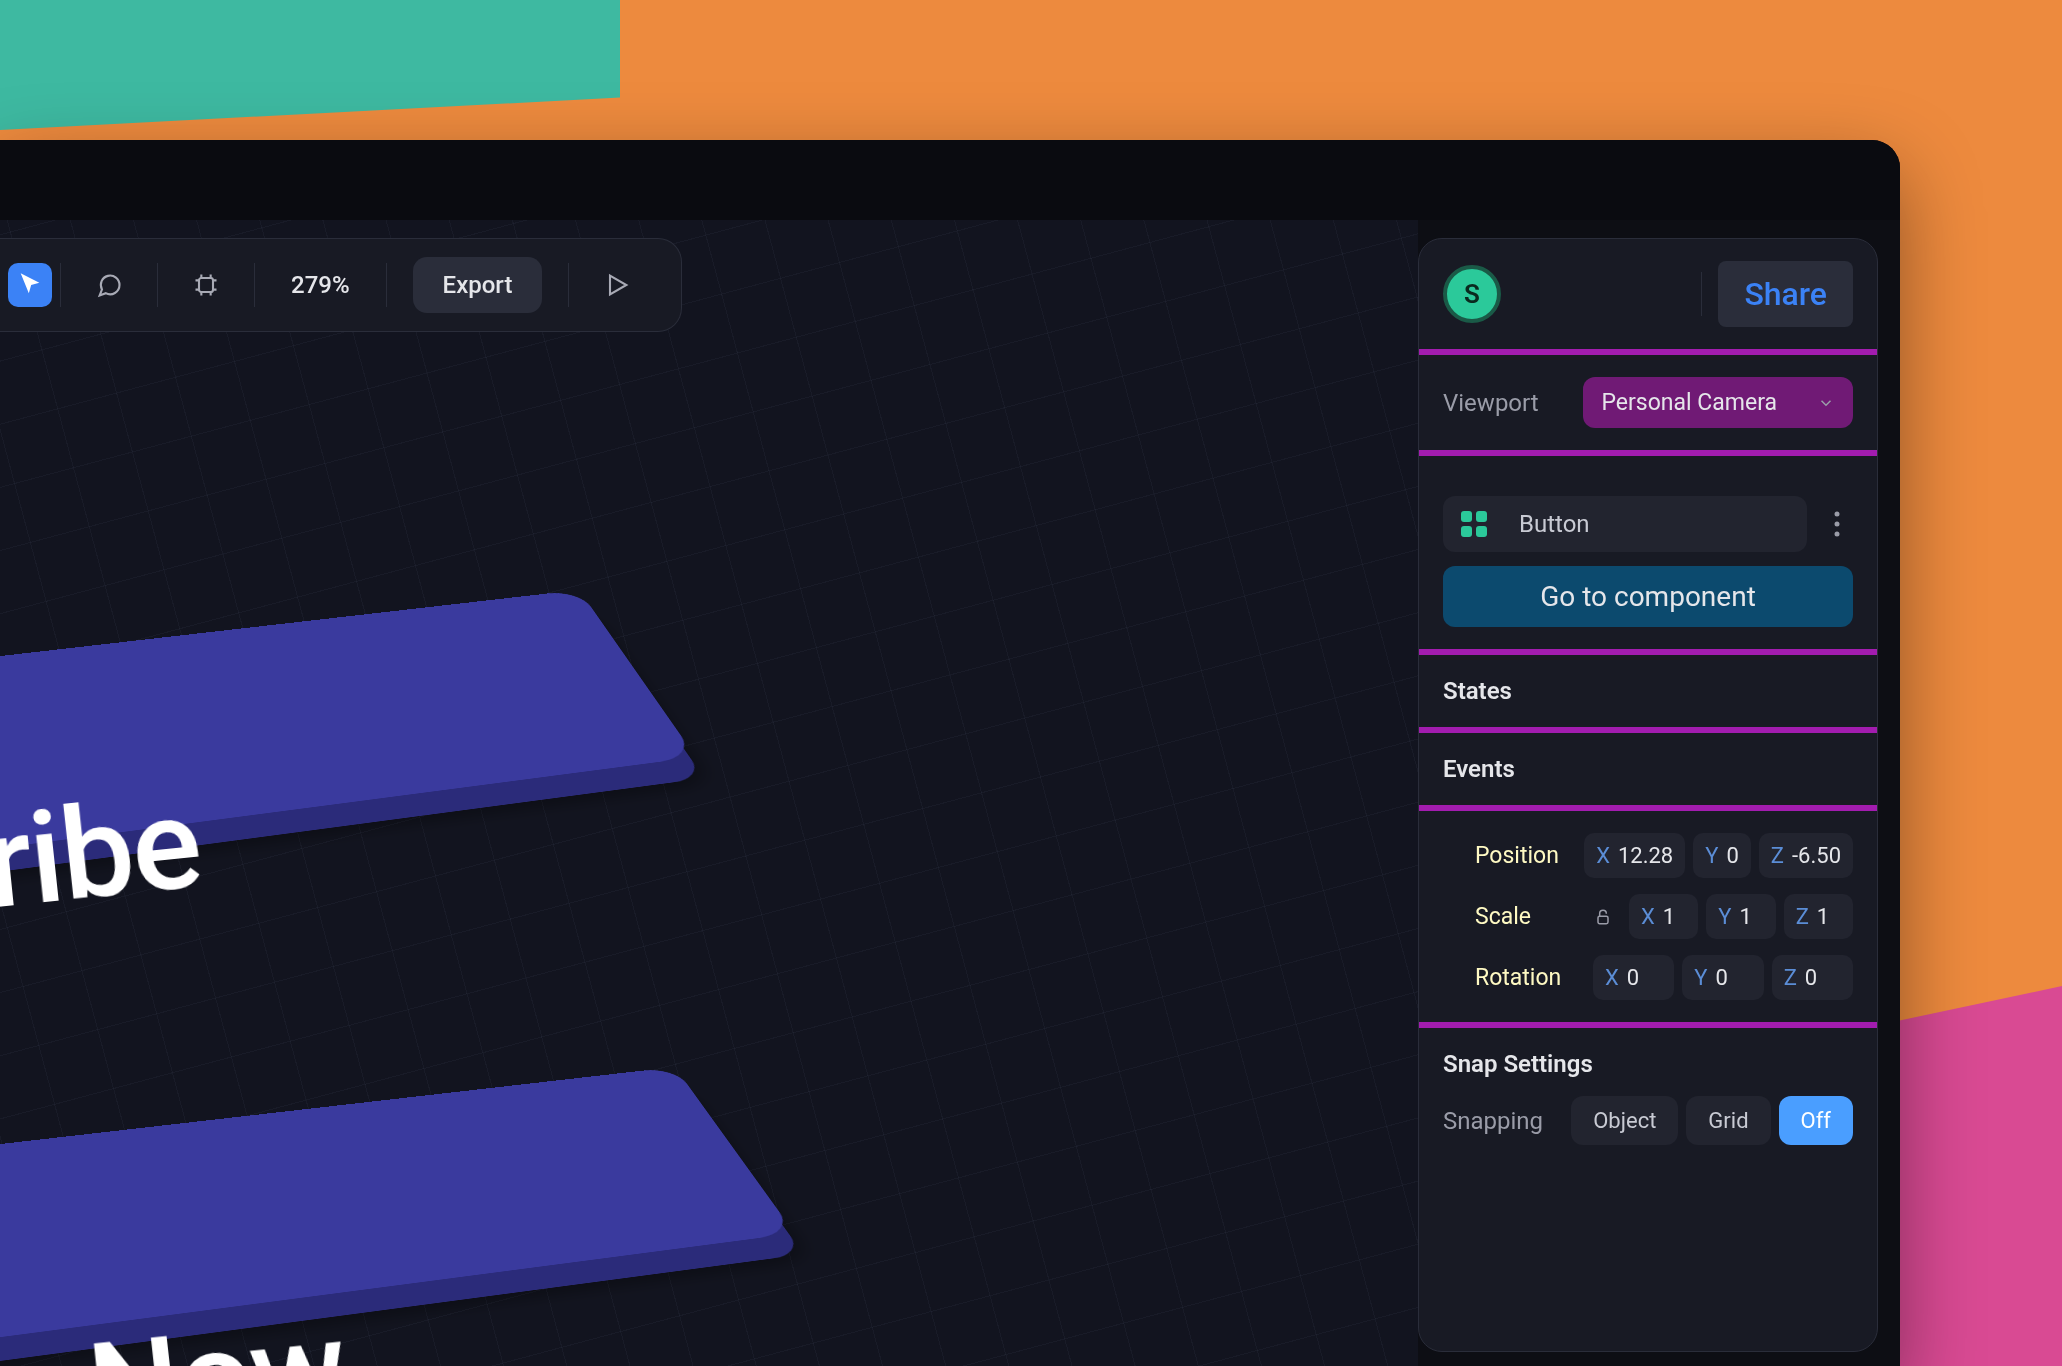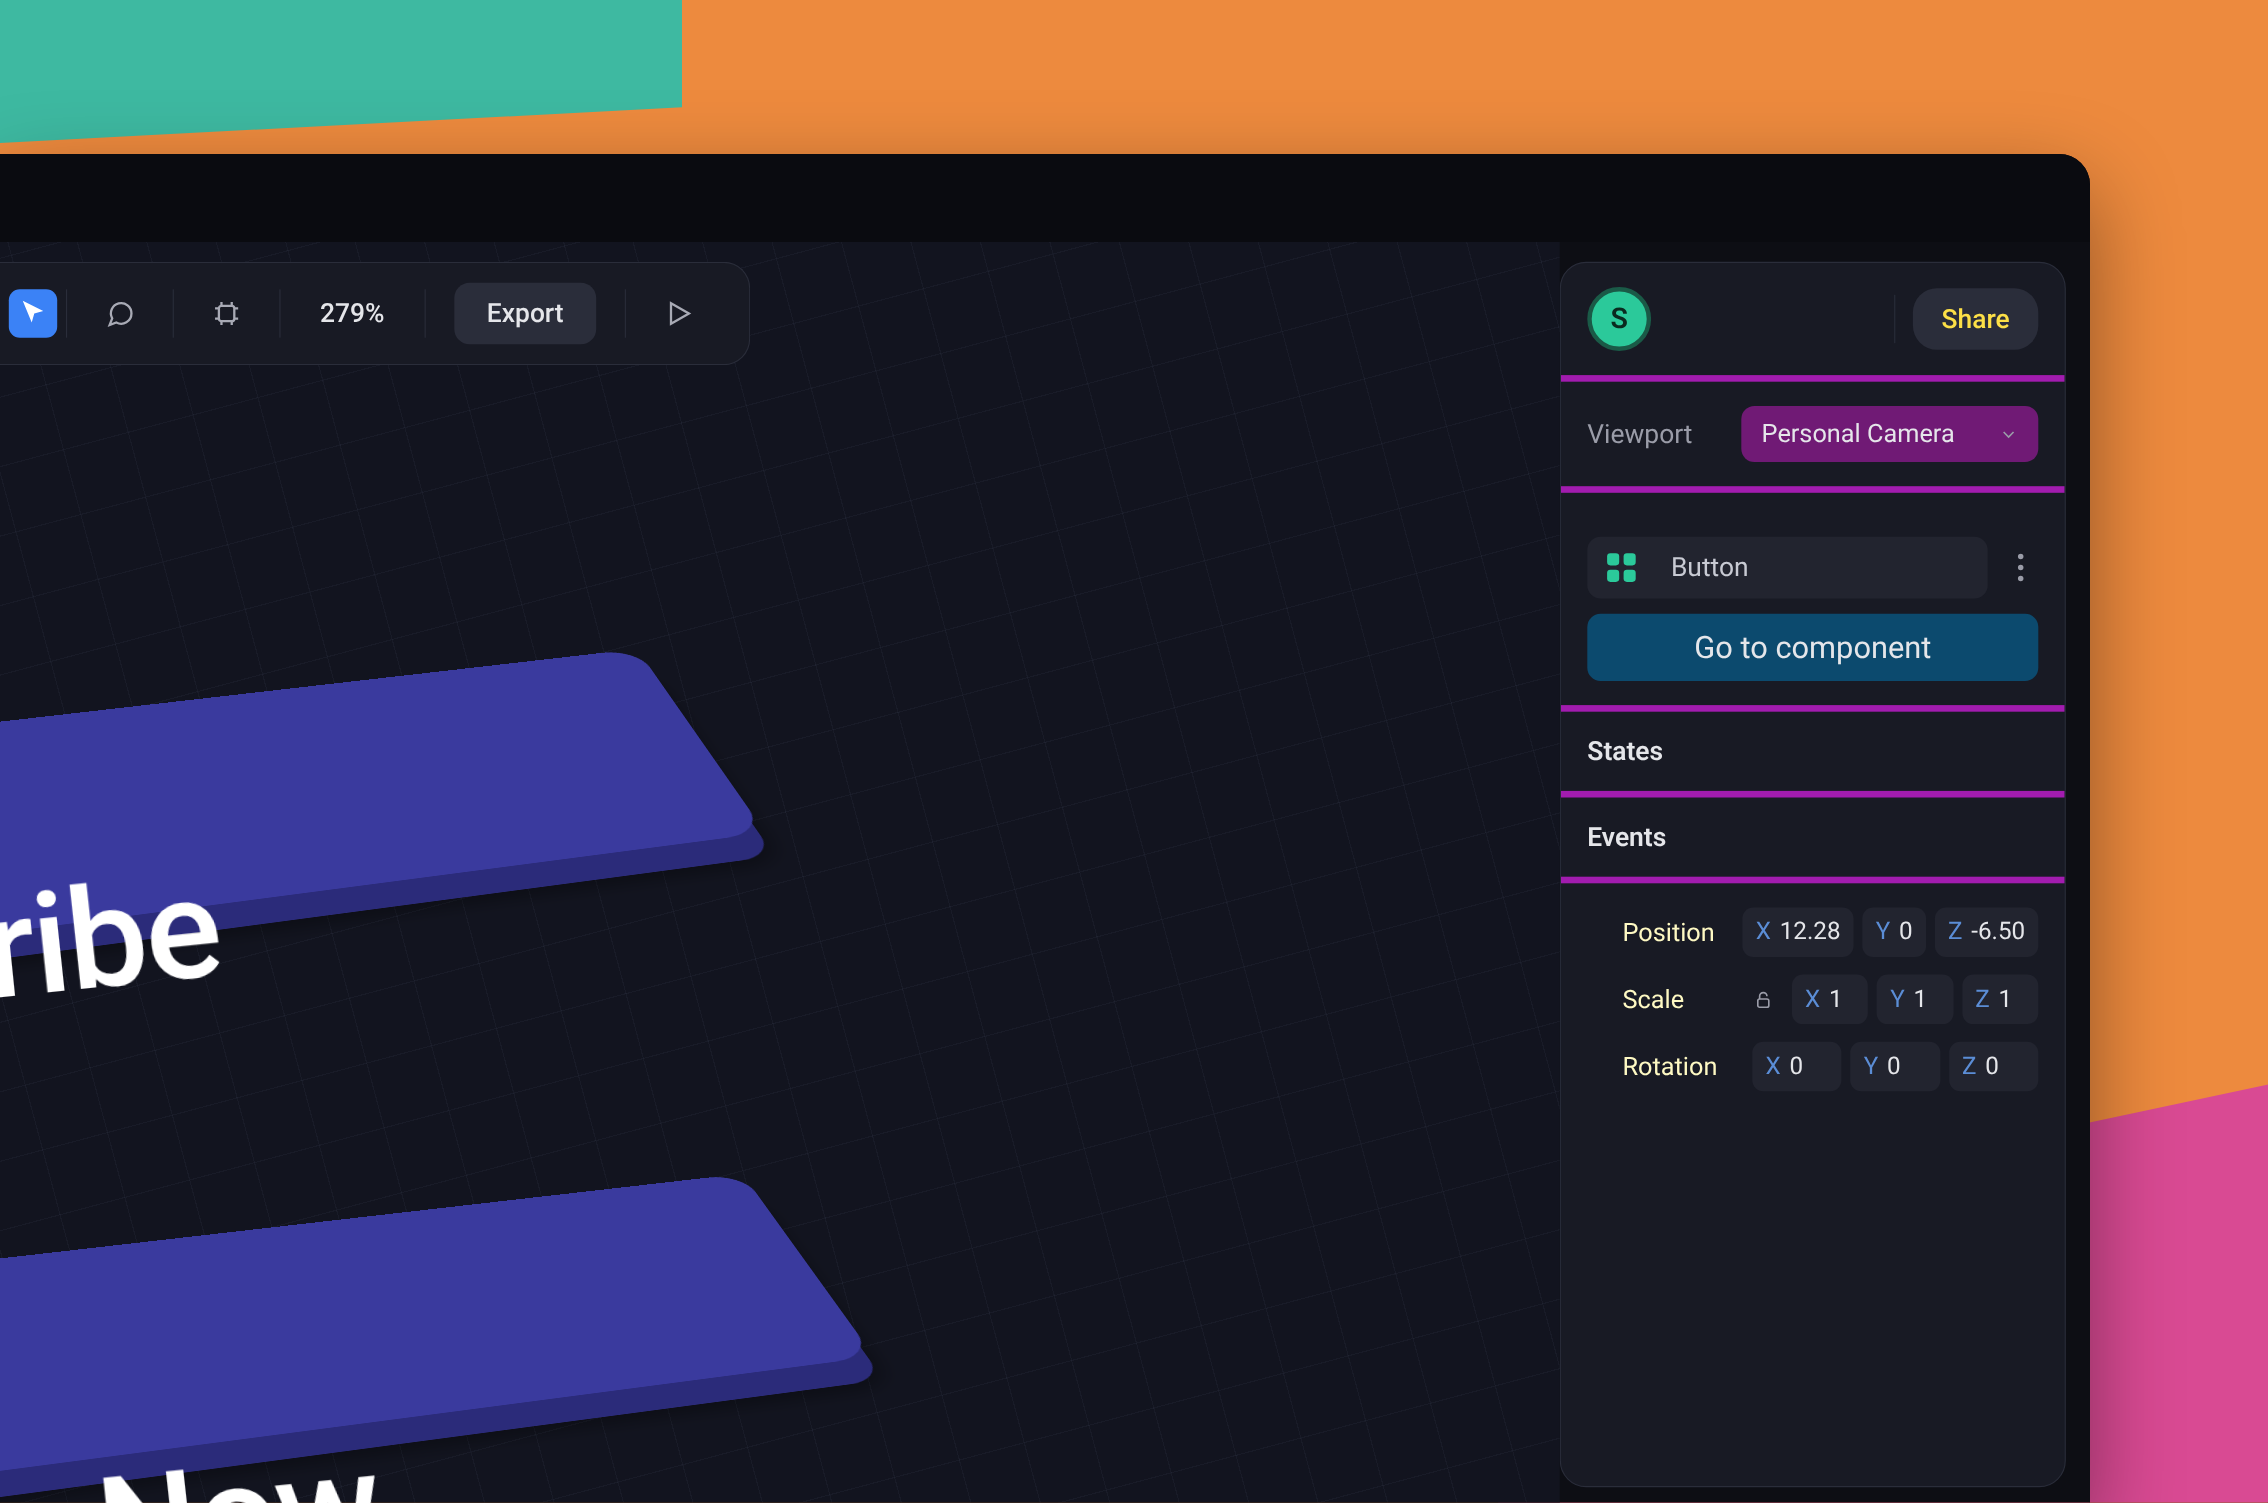--- a/index.html
+++ b/index.html
@@ -23,21 +23,21 @@
 .slab-1{width:900px;height:320px;top:340px;left:-240px;}
 .slab-2{width:960px;height:320px;top:820px;left:-200px;}
 .slab-text{position:absolute;color:#fff;font-size:130px;font-weight:500;letter-spacing:-2px;transform:perspective(2000px) rotateX(12deg) rotateZ(-6deg);}
 .slab-text-1{top:560px;left:-80px;}
 .slab-text-2{top:1090px;left:-80px;}
 .sidebar{width:460px;background:#181a24;border:1px solid #2a2d3a;border-radius:24px;margin:18px 22px 18px 0;display:flex;flex-direction:column;overflow:hidden;}
 .sb-header{display:flex;align-items:center;justify-content:space-between;padding:22px 24px;}
 .avatar{width:58px;height:58px;border-radius:50%;background:#2bc99a;border:4px solid #1a5a47;display:flex;align-items:center;justify-content:center;color:#0a2a1f;font-size:26px;font-weight:600;}
 .sb-header-right{display:flex;align-items:center;gap:16px;}
 .hdr-divider{width:1px;height:44px;background:#2a2d3a;}
-.share-btn{background:#2a2d3a;color:#fde047;font-size:24px;font-weight:500;padding:14px 26px;border-radius:22px;cursor:pointer;border:none;}
+.share-btn{background:#2a2d3a;color:#3b82f6;font-size:32px;font-weight:500;padding:14px 26px;border-radius:8px;cursor:pointer;border:none;}
 .sb-section{padding:22px 24px;border-top:6px solid #a21caf;}
 .sb-row{display:flex;align-items:center;justify-content:space-between;}
 .sb-label{color:#9a9ca8;font-size:24px;}
 .sb-heading{color:#e5e6ea;font-size:24px;font-weight:600;}
 .select-box{background:#701a75;border-radius:12px;padding:12px 18px;display:flex;align-items:center;gap:40px;cursor:pointer;}
 .select-box span{color:#e5e6ea;font-size:23px;}
 .chevron{color:#9a9ca8;}
 .instance-row{display:flex;align-items:center;gap:14px;margin-top:18px;}
 .instance-chip{flex:1;background:#22242f;border-radius:12px;padding:14px 18px;display:flex;align-items:center;gap:32px;}
 .component-icon{width:26px;height:26px;display:grid;grid-template-columns:1fr 1fr;grid-template-rows:1fr 1fr;gap:4px;}
@@ -221,16 +221,27 @@
                 <span class="axis-value">0</span>
               </div>
             <div class="axis-input">
                 <span class="axis-letter">Z</span>
                 <span class="axis-value">0</span>
               </div>
           </div>
         </div>
       </div>
 
+      <div class="sb-section">
+        <div class="sb-heading">Snap Settings</div>
+        <div class="snap-row">
+          <span class="sb-label">Snapping</span>
+          <div class="snap-options">
+            <button class="snap-btn">Object</button>
+            <button class="snap-btn">Grid</button>
+            <button class="snap-btn active">Off</button>
+          </div>
+        </div>
+      </div>
 
     </div>
   </div>
 </div>
 
 </body></html>

